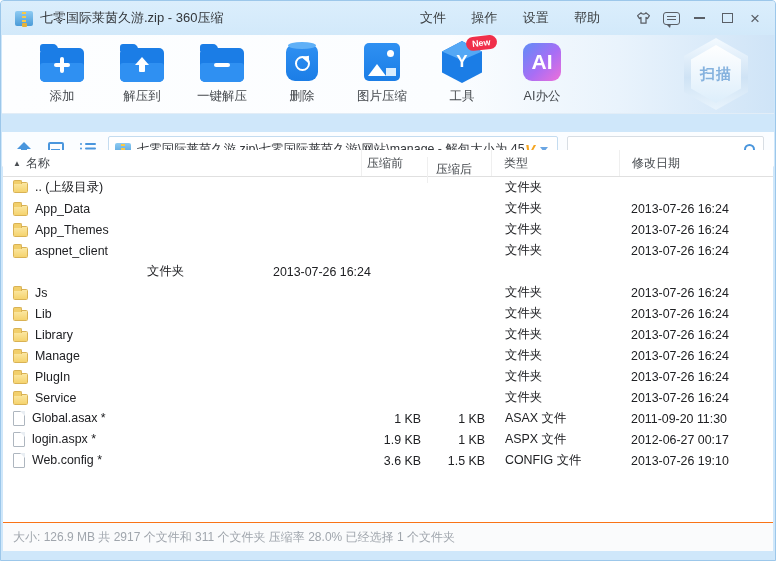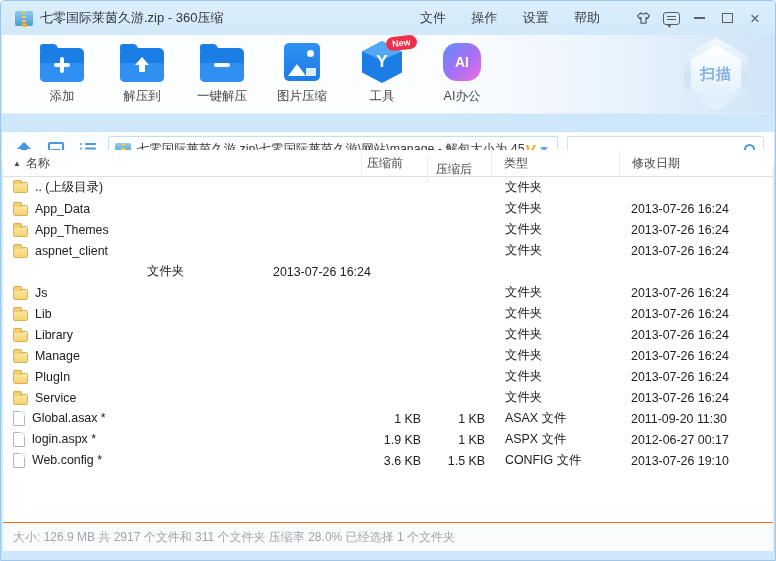--- a/index.html
+++ b/index.html
@@ -57,21 +57,21 @@
   .tphoto { width:36px; height:38px; background:linear-gradient(180deg,#2f90f2,#1b7de6); border-radius:5px; position:relative; overflow:hidden; }
   .tphoto::before { content:""; position:absolute; right:6px; top:7px; width:7px; height:7px; border-radius:50%; background:#fff; }
   .tphoto::after { content:""; position:absolute; left:4px; bottom:5px; border-left:9px solid transparent; border-right:9px solid transparent; border-bottom:12px solid #fff;
       box-shadow:12px 2px 0 -2px #d9ecfd; }
 
   .tcube { width:40px; height:42px; background:#1b7de6; clip-path:polygon(50% 0,100% 25%,100% 75%,50% 100%,0 75%,0 25%); position:relative; display:flex; align-items:center; justify-content:center; }
   .tcube::before { content:""; position:absolute; top:0; left:0; right:0; height:46%; background:#54a8f5; clip-path:polygon(50% 0,100% 54%,50% 100%,0 54%); }
   .g-y { position:relative; z-index:2; color:#fff; font-weight:bold; font-size:17px; }
   .badge-new { position:absolute; top:-6px; right:-12px; background:#f02f4a; color:#fff; font-size:9px; font-weight:bold; padding:1.5px 6px 2px; border-radius:9px; transform:rotate(-6deg); z-index:5; }
 
-  .tai { width:38px; height:38px; border-radius:14px; background:linear-gradient(135deg,#5f8df7 0%,#a96ef5 55%,#ee6fd9 100%); display:flex; align-items:center; justify-content:center; color:#fff; font-weight:bold; font-size:14px; }
+  .tai { width:38px; height:38px; border-radius:9px; background:linear-gradient(135deg,#5f8df7 0%,#a96ef5 55%,#ee6fd9 100%); display:flex; align-items:center; justify-content:center; color:#fff; font-weight:bold; font-size:21px; }
 
   .scanbtn { position:absolute; right:26px; top:3px; width:64px; height:72px; clip-path:polygon(50% 0,100% 25%,100% 75%,50% 100%,0 75%,0 25%);
       background:linear-gradient(180deg,#f4faff 0%,#cfe3f5 55%,#e8f3fc 100%); display:flex; align-items:center; justify-content:center; cursor:default; }
   .scanbtn::before { content:""; position:absolute; inset:7px; clip-path:polygon(50% 0,100% 25%,100% 75%,50% 100%,0 75%,0 25%); background:linear-gradient(180deg,#ffffff,#ddeefb); }
   .scan-label { position:relative; z-index:2; color:#85b2de; font-size:15px; font-weight:bold; letter-spacing:1px; }
 
   
   .addressrow { position:absolute; left:1px; right:1px; top:131px; height:35px; background:#fbfdff; border-bottom:1px solid #e7eef5; display:flex; align-items:center; padding:0 10px; }
   .navicons { display:flex; align-items:center; gap:9px; }
   .navbtn { width:23px; height:23px; display:flex; align-items:center; justify-content:center; }
@@ -190,20 +190,28 @@
       <div class="titem">
         <div class="ticon">
           <div class="tfolder">
               <span class="glyph g-minus"></span>
             </div>
         </div>
         <div class="tlabel">一键解压</div>
       </div>
       <div class="titem">
         <div class="ticon">
+          <div class="ttrash">
+              <span class="g-recycle"></span>
+            </div>
+        </div>
+        <div class="tlabel">删除</div>
+      </div>
+      <div class="titem">
+        <div class="ticon">
           <div class="tphoto"></div>
         </div>
         <div class="tlabel">图片压缩</div>
       </div>
       <div class="titem">
         <div class="ticon">
           <div class="tcube">
               <span class="g-y">Y</span>
             </div>
           <span class="badge-new">New</span>

